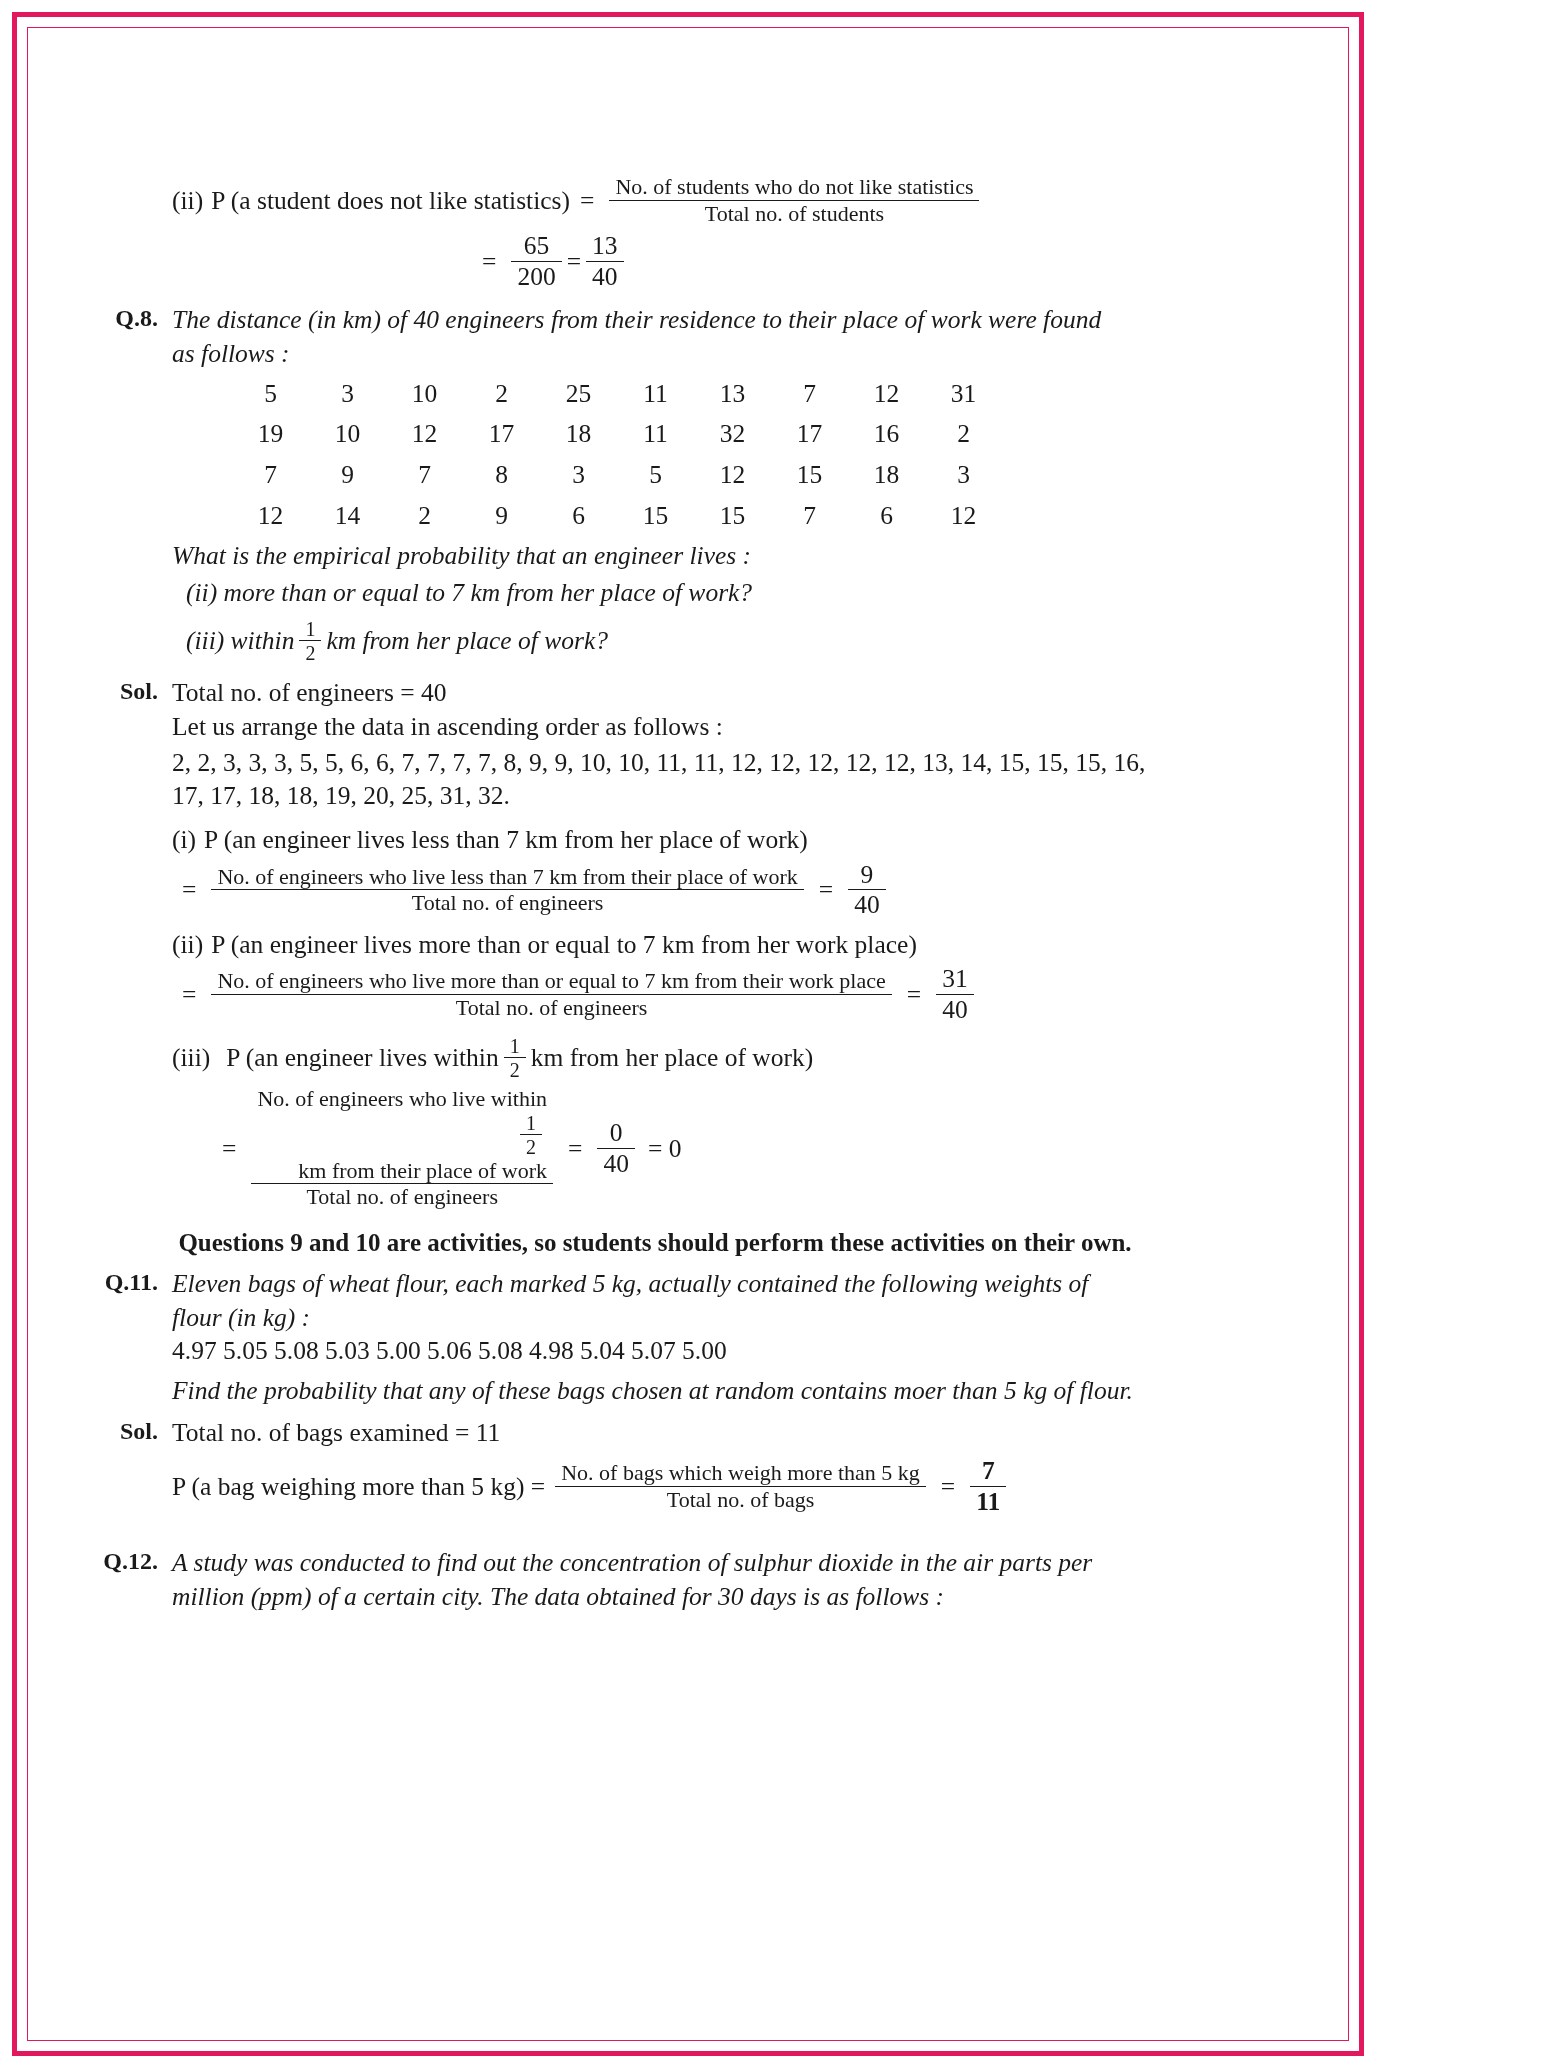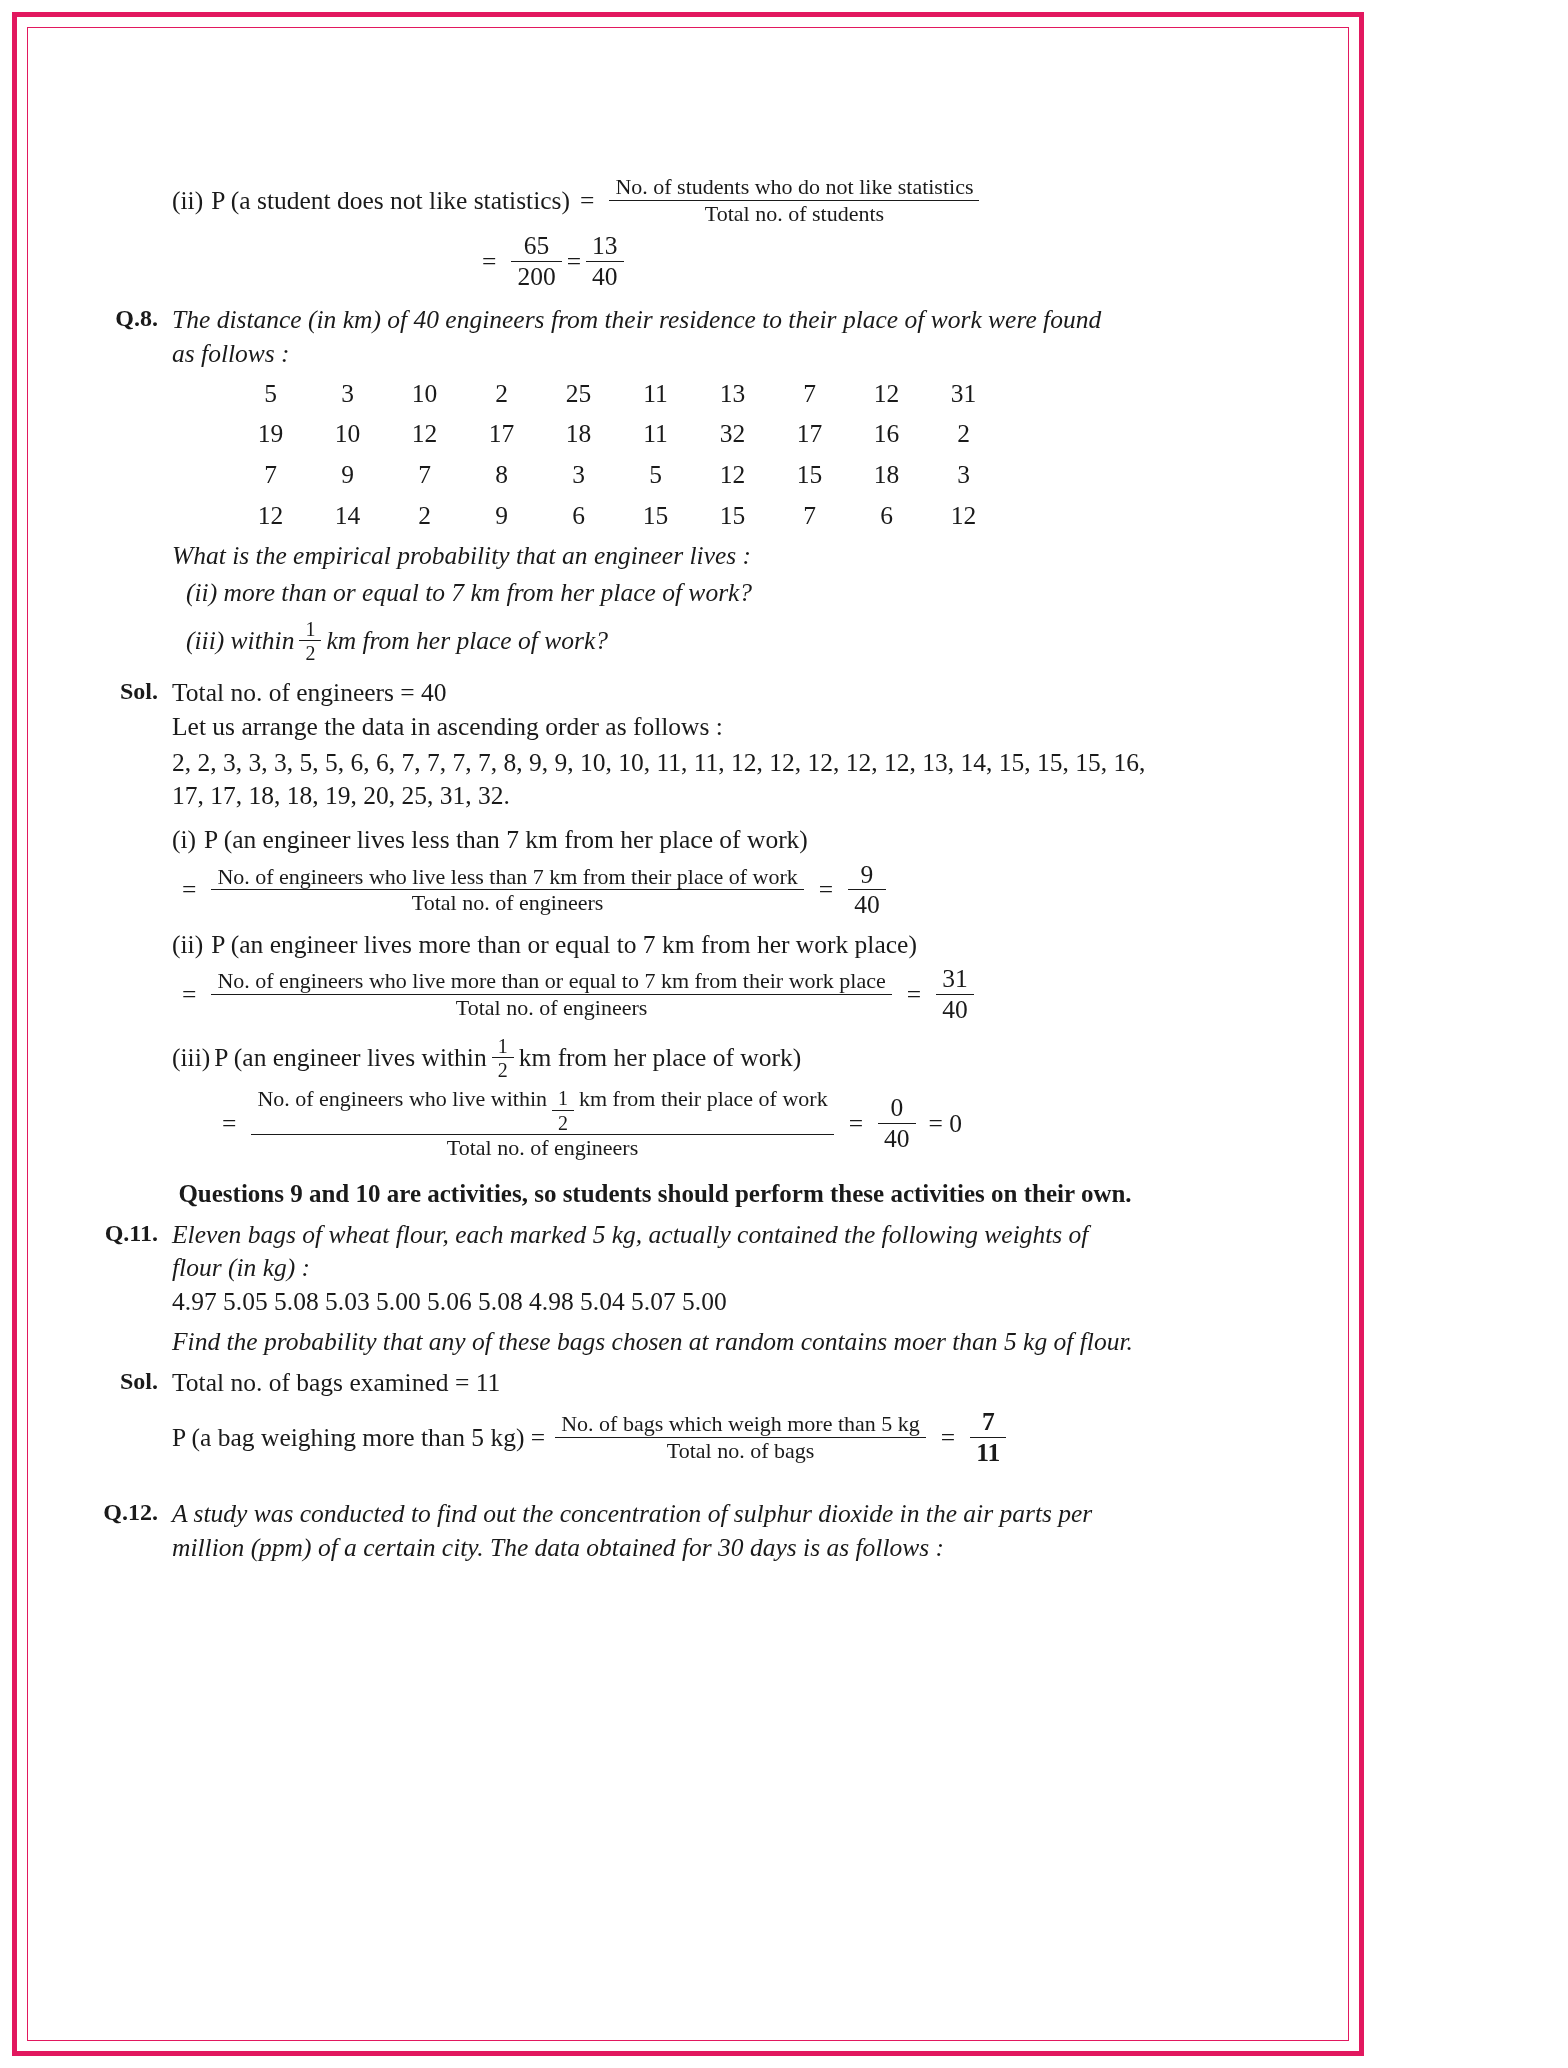--- a/index.html
+++ b/index.html
@@ -267,32 +267,32 @@
             <span class="eqsign">=</span>
             <span class="frac">
               <span class="num">31</span>
               <span class="den">40</span>
             </span>
           </div>
         </div>
 
         <div style="margin-top:10px;">
           <div class="eqrow">
-            <span style="margin-right:4px;">(iii)</span>
+            <span style="margin-right:16px;">(iii)</span>
             <span>P (an engineer lives within</span>
             <span class="frac tiny">
               <span class="num">1</span>
               <span class="den">2</span>
             </span>
             <span>km from her place of work)</span>
           </div>
           <div class="eqrow" style="margin-top:6px;margin-left:40px;">
             <span class="eqsign">=</span>
             <span class="frac small">
-              <span class="num" style="display:inline-flex;align-items:flex-start;">
+              <span class="num" style="display:inline-flex;align-items:flex-end;flex-direction:column;">
                 <span>No. of engineers who live within</span>
                 <span class="frac tiny">
                   <span class="num">1</span>
                   <span class="den">2</span>
                 </span>
                 <span>km from their place of work</span>
               </span>
               <span class="den">Total no. of engineers</span>
             </span>
             <span class="eqsign">=</span>

